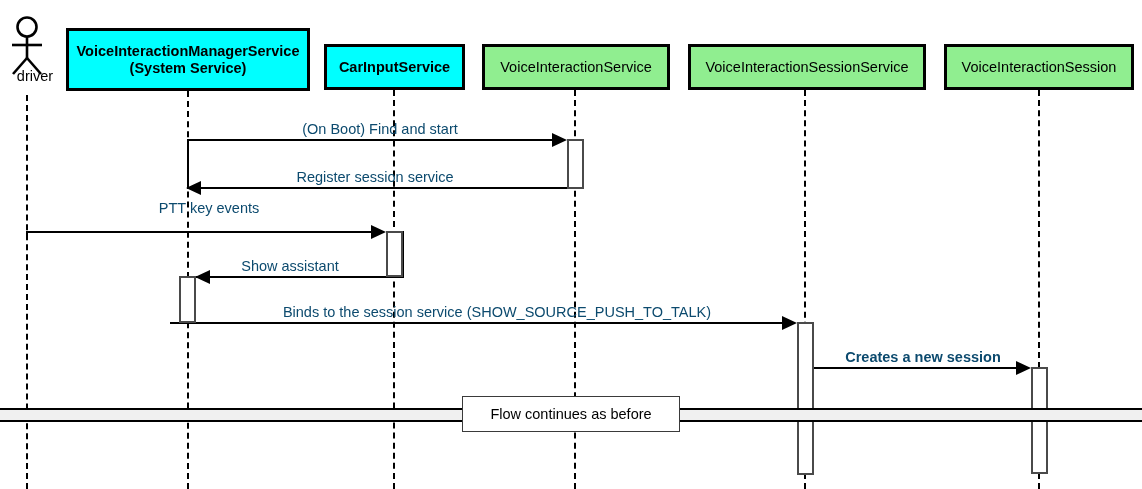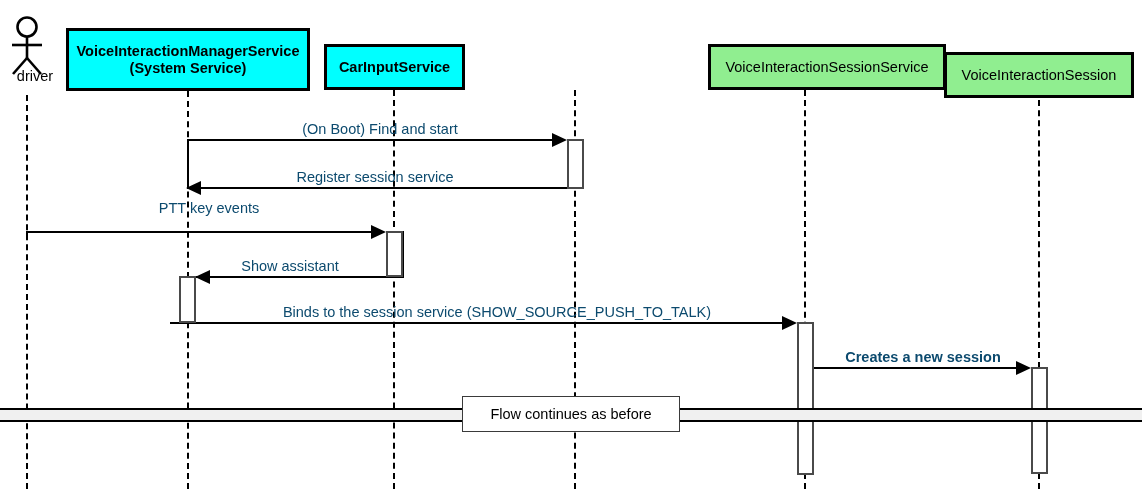--- a/index.html
+++ b/index.html
@@ -136,24 +136,25 @@
       <line x1="23" y1="42" x2="37" y2="58" stroke="#000" stroke-width="2.6"></line>
     </svg>
   </div>
   <div class="actor-label" style="left:0px; top:68px; width:54px;margin-left:8px;">driver</div>
 
   <div class="actor-box cyan" style="left:66px; top:28px; width:244px; height:63px;">VoiceInteractionManagerService
 (System Service)</div>
 
   <div class="actor-box cyan" style="left:324px; top:44px; width:141px; height:46px;">CarInputService</div>
 
+  <div class="actor-box green" style="left:482px; top:44px; width:188px; height:46px;">VoiceInteractionService</div>
 
-  <div class="actor-box green" style="left:688px; top:44px; width:238px; height:46px;margin-left:20px;">VoiceInteractionSessionService</div>
+  <div class="actor-box green" style="left:688px; top:44px; width:238px; height:46px;">VoiceInteractionSessionService</div>
 
-  <div class="actor-box green" style="left:944px; top:44px; width:190px; height:46px;margin-top:8px;">VoiceInteractionSession</div>
+  <div class="actor-box green" style="left:944px; top:44px; width:190px; height:46px;">VoiceInteractionSession</div>
 
   <div class="msg-vert" style="left:187px; top:139px; height:49px;"></div>
   <div class="msg-line" style="left:187px; top:139px; width:376px;"></div>
   <div class="arrow-head right" style="left:552px; top:133px;"></div>
   <div class="msg-label" style="left:230px; top:121px; width:300px;">(On Boot) Find and start</div>
 
   <div class="msg-line" style="left:187px; top:187px; width:381px;"></div>
   <div class="arrow-head left" style="left:186px; top:181px;"></div>
   <div class="msg-label" style="left:225px; top:169px; width:300px;">Register session service</div>
 

